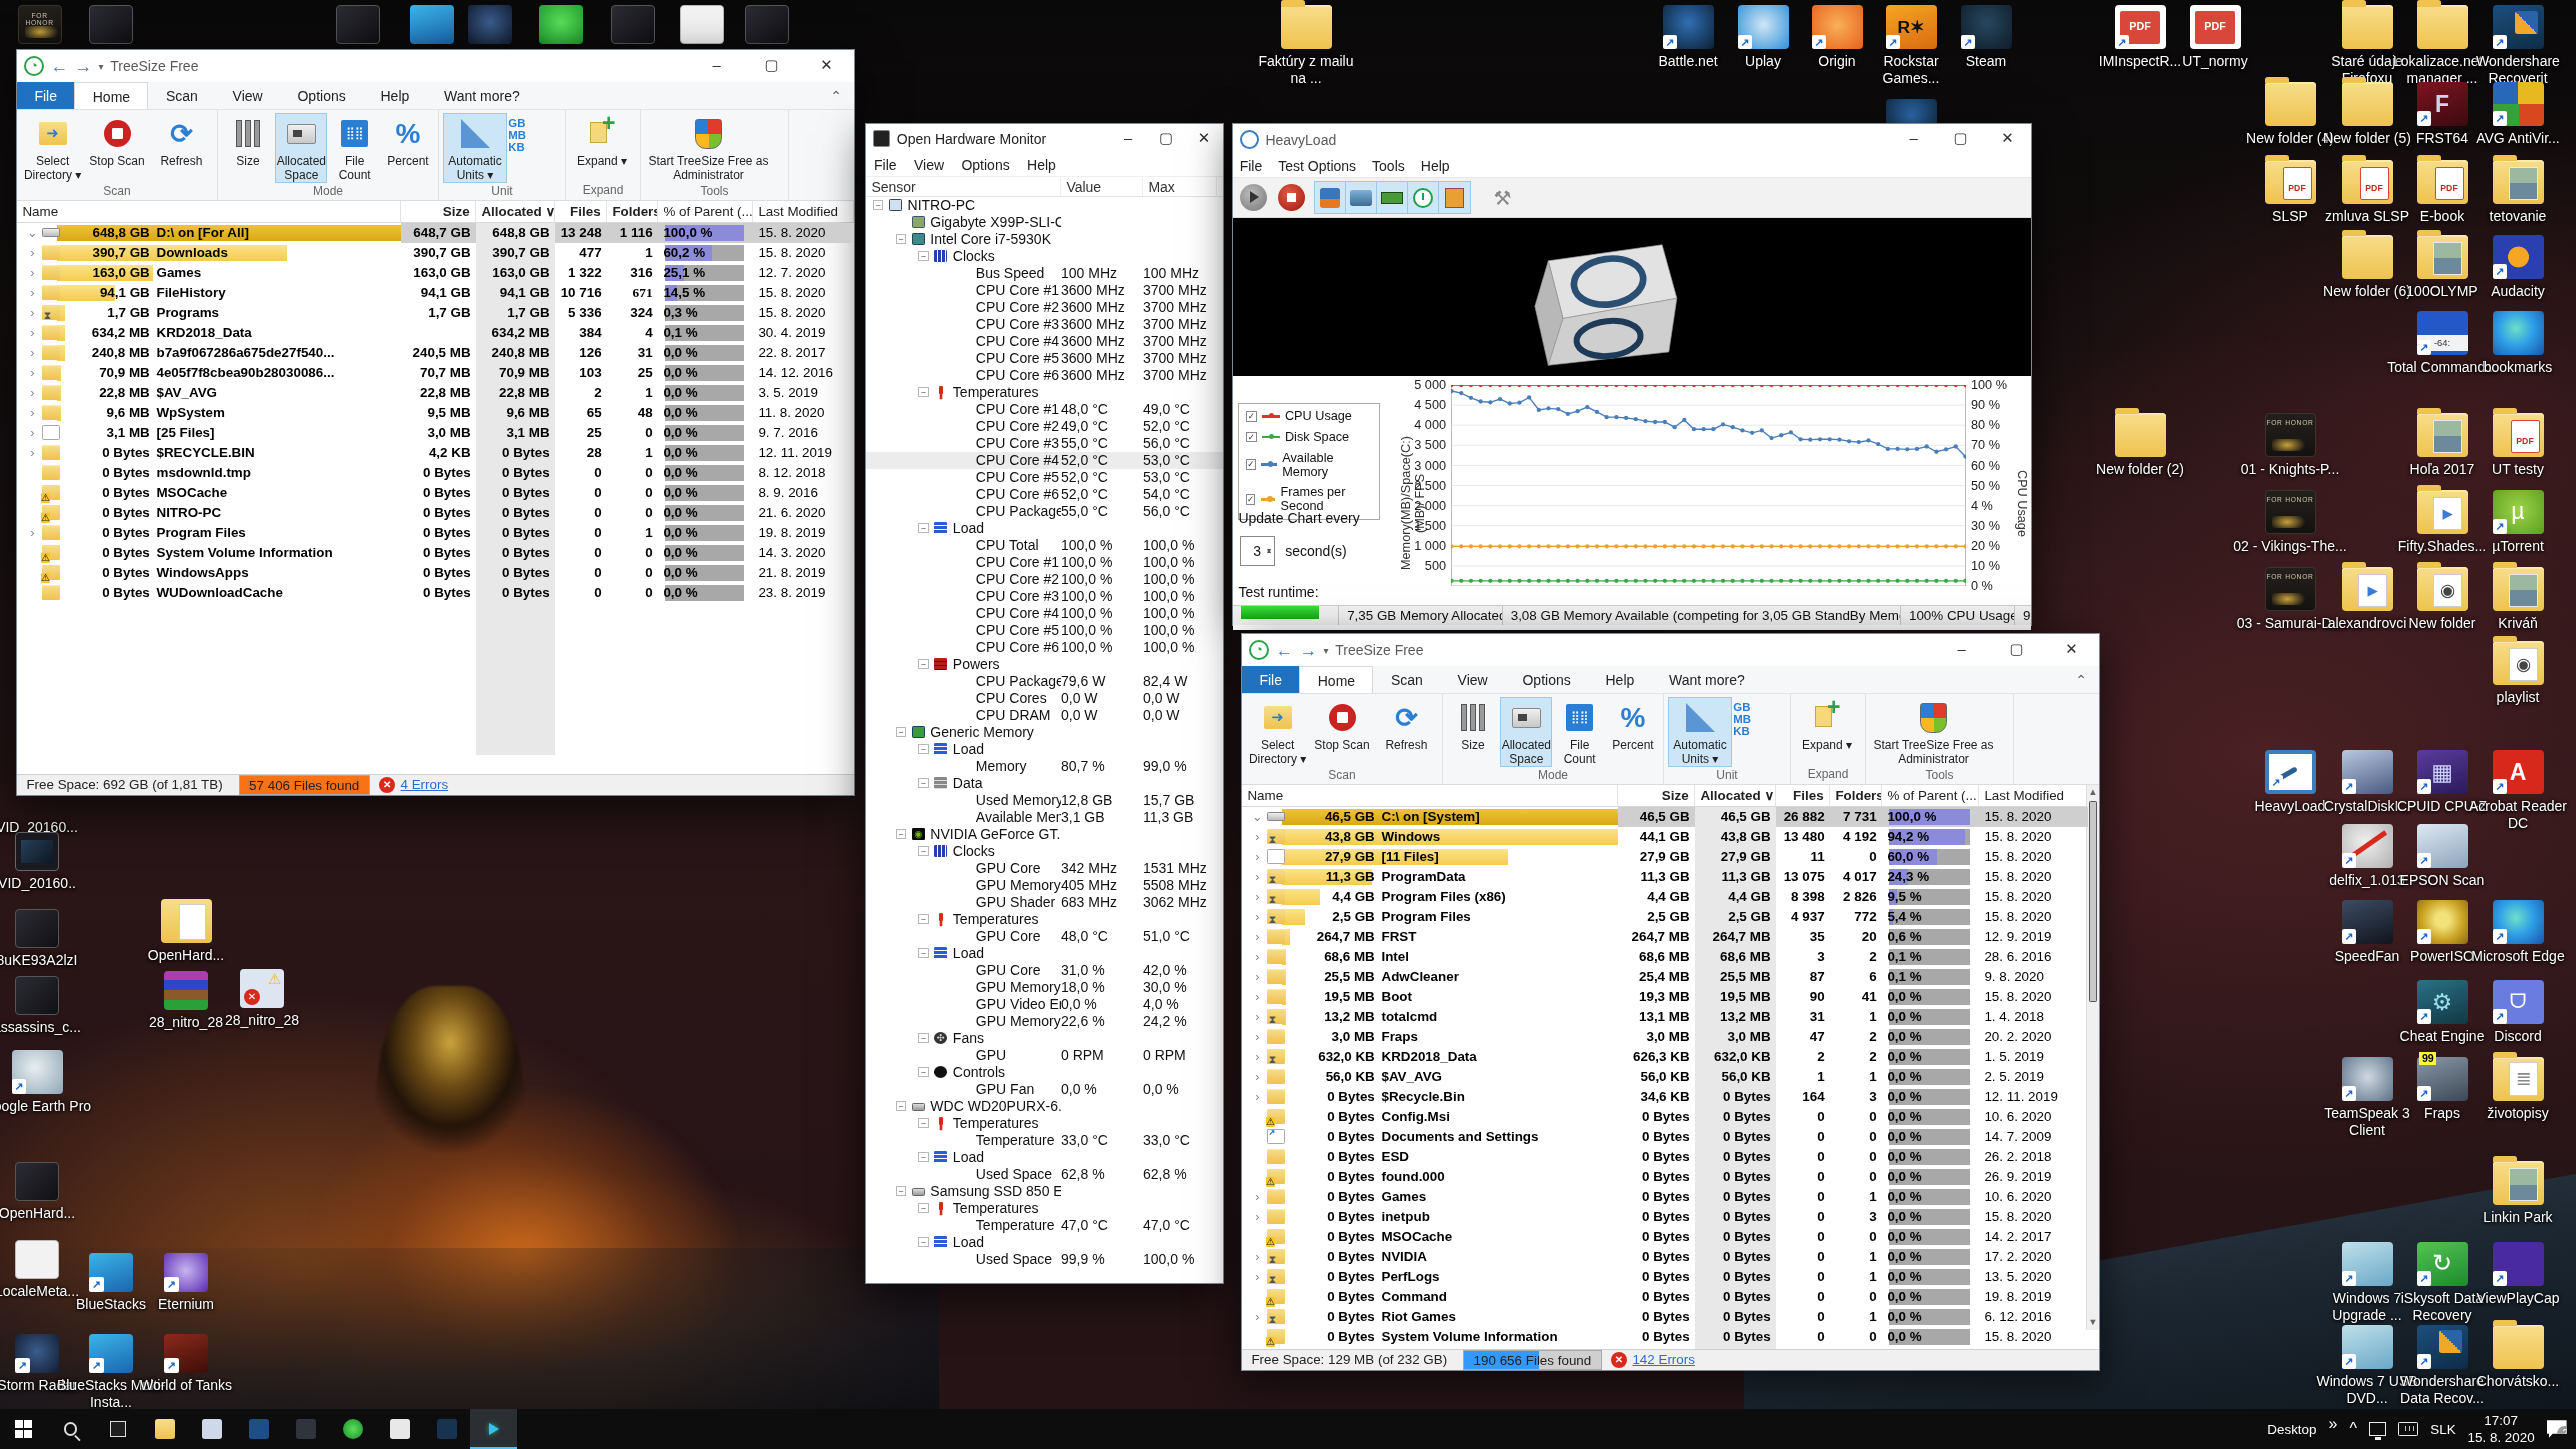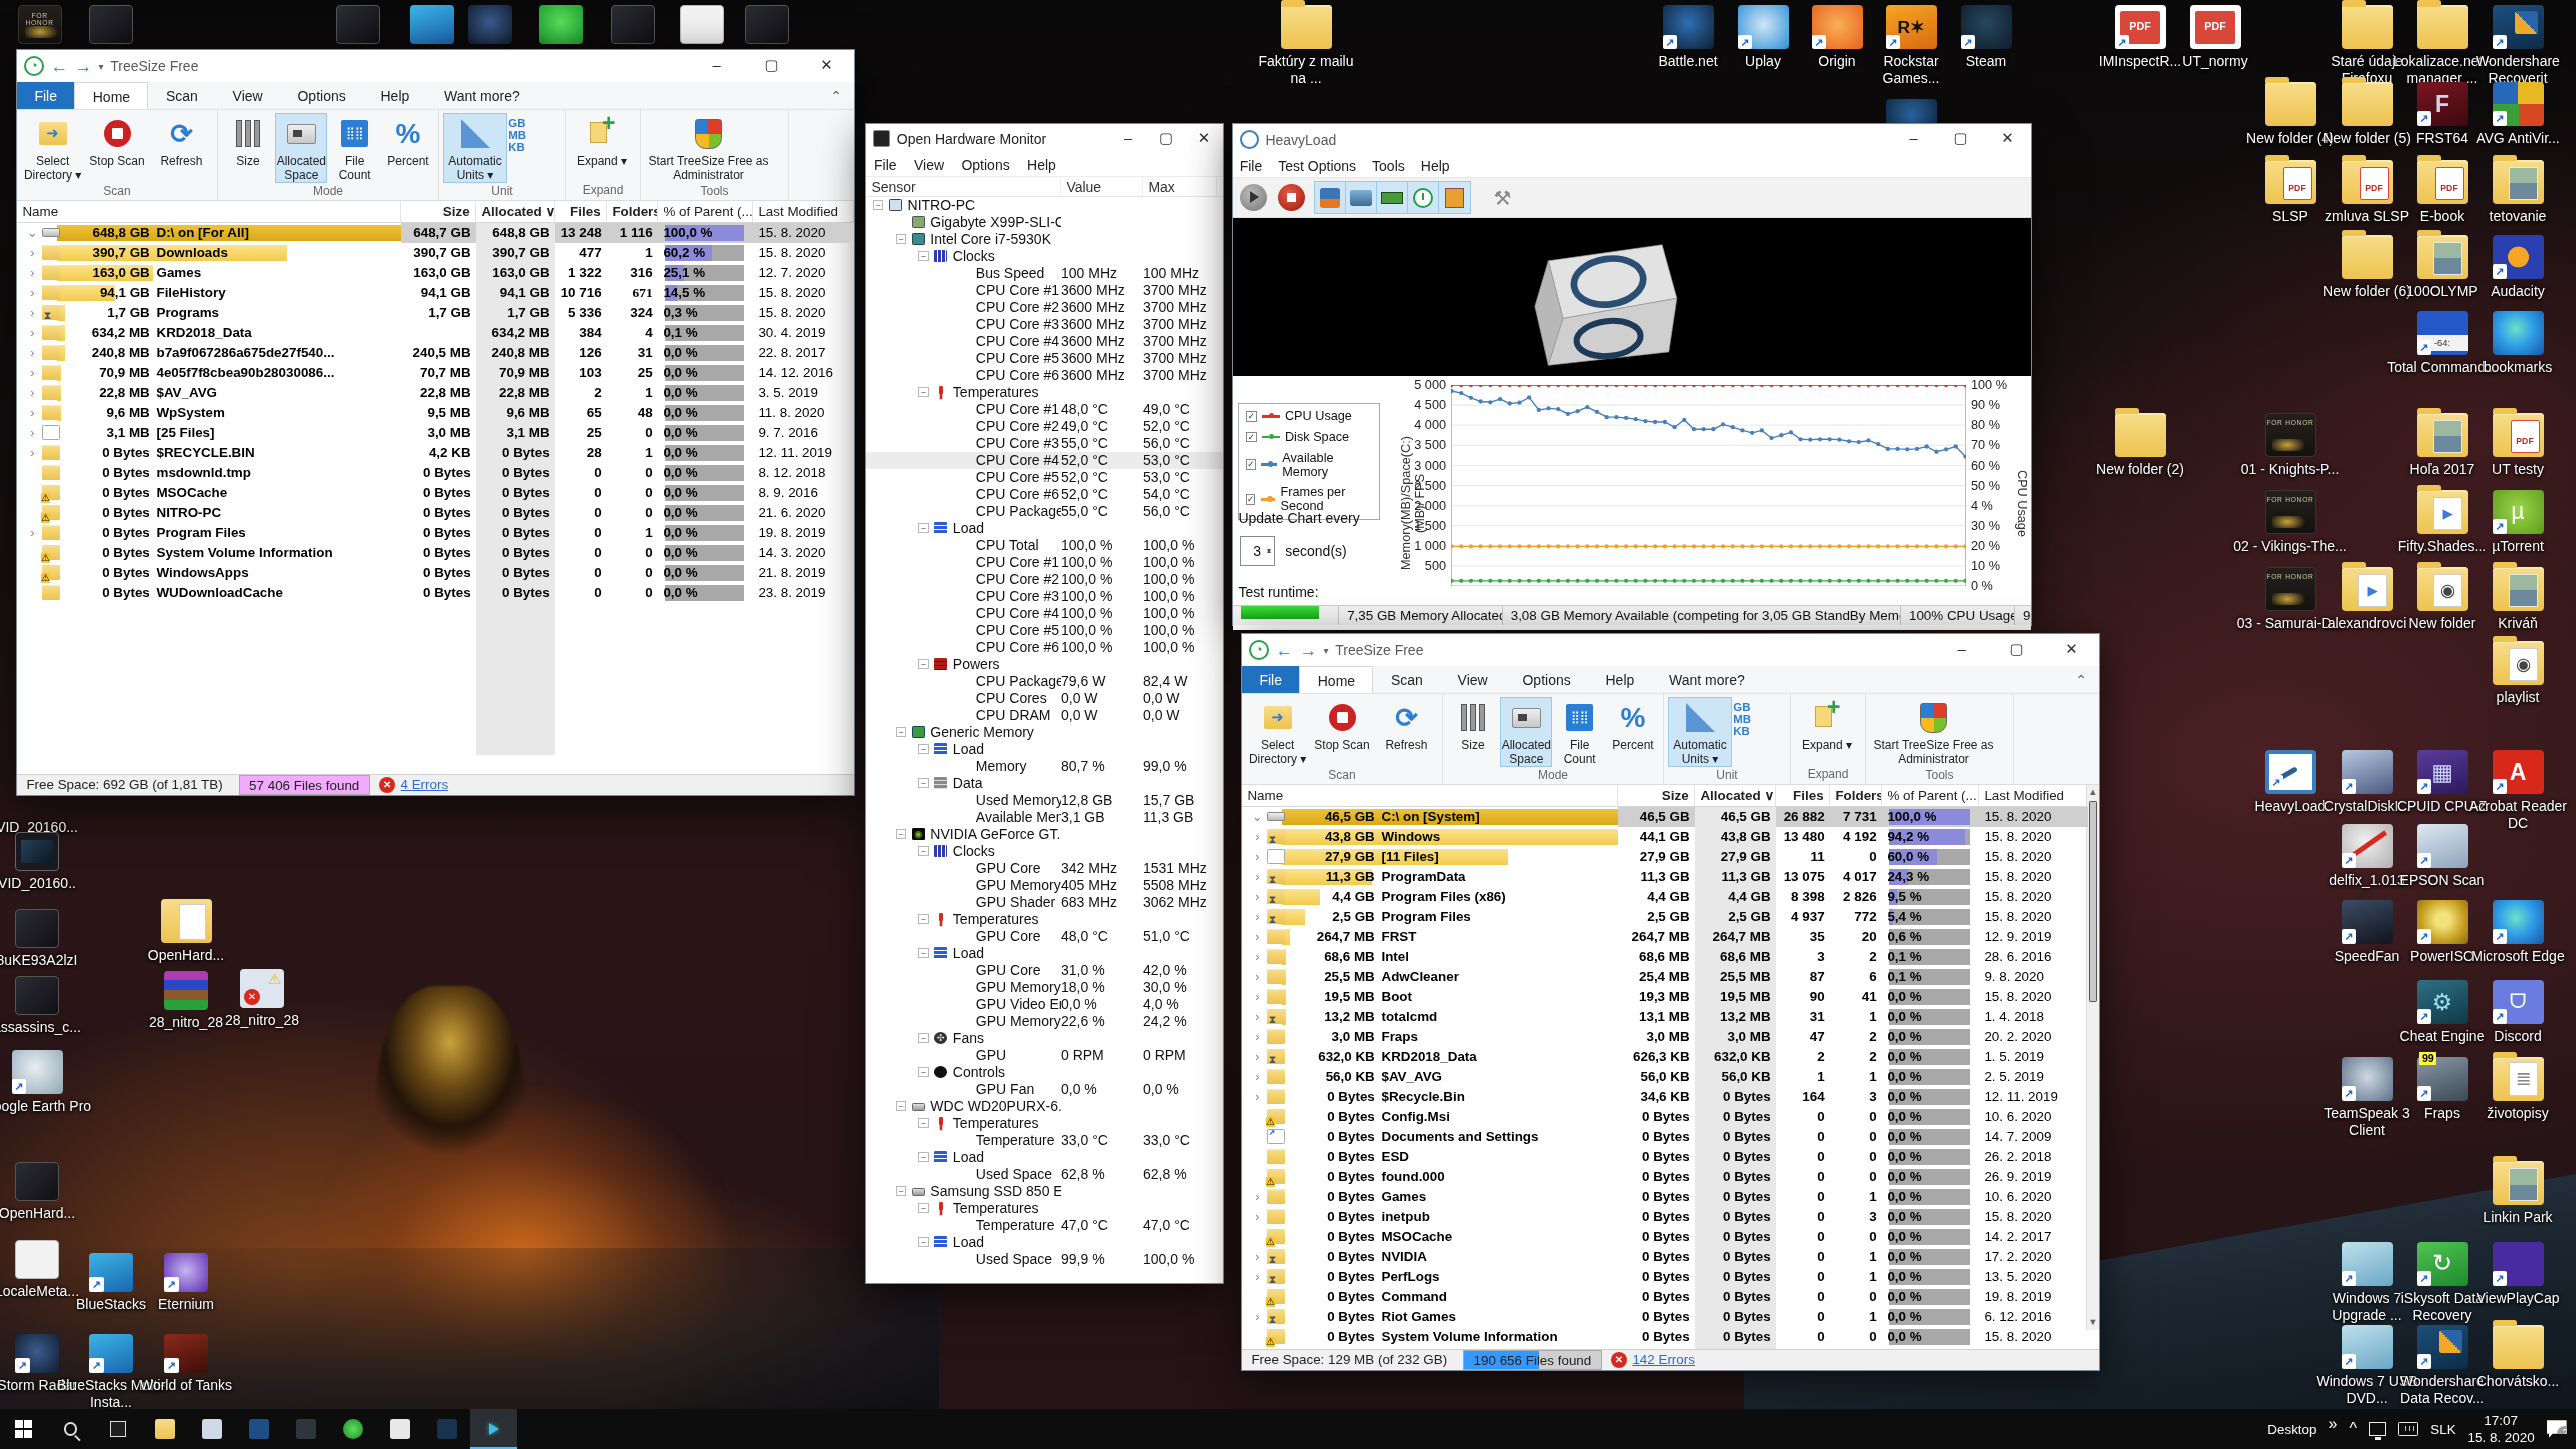--- a/index.html
+++ b/index.html
@@ -171,21 +171,21 @@
   .namebar { position:absolute; left:40px; top:2px; bottom:2px; background:linear-gradient(180deg,#fbe389,#f3cb4e); z-index:-1; }
   .ts-row.selected .namebar { background:linear-gradient(180deg,#eec23c,#d9a814); }
   .nm-size { width:94px; text-align:right; font-weight:bold; padding-right:6.7px; flex:none; }
   .nm-name { font-weight:bold; }
   .pctcell { position:relative; }
   .pctbar { position:absolute; left:6.7px; right:9.4px; top:2px; bottom:2px; background:#a8a8a8; }
   .pctfill { position:absolute; left:0; top:0; bottom:0; background:#8b8bd9; }
   .pcttext { position:relative; text-align:center; font-weight:bold; }
   .ts-status { position:absolute; left:0; right:0; bottom:0; height:21.5px; background:#f0f0f0; border-top:0.7px solid #d0d0d0; display:flex; align-items:center; font-size:13.4px; color:#222; }
   .ts-status .seg { padding:0 9.4px; height:100%; line-height:20px; }
-  .ffound { background:#f0abfc; border:0.7px solid #aaa; margin-left:6.7px; }
+  .ffound { background:#f97316; border:0.7px solid #aaa; margin-left:6.7px; }
   .ffound.sel { background:linear-gradient(90deg,#3399ff 0 55%, #cfcfcf 55%); }
   .errseg { display:flex; align-items:center; gap:5.4px; }
   .errx { width:16px; height:16px; background:#d82a1c; color:#fff; border-radius:50%; text-align:center; line-height:16px; font-size:10px; font-weight:bold; }
   .errlink { color:#2a6cd4; text-decoration:underline; }
   .vscroll { position:absolute; right:0; top:0; bottom:21.5px; width:13.4px; background:#f0f0f0; border-left:0.7px solid #ddd; font-size:9.4px; color:#666; text-align:center; }
   .vscroll .up { position:absolute; top:1.3px; left:0; right:0; }
   .vscroll .dn { position:absolute; bottom:2.7px; left:0; right:0; }
   .vscroll .thumb { position:absolute; left:2px; right:2px; top:16px; height:201px; background:#c8c8c8; }
 
   

